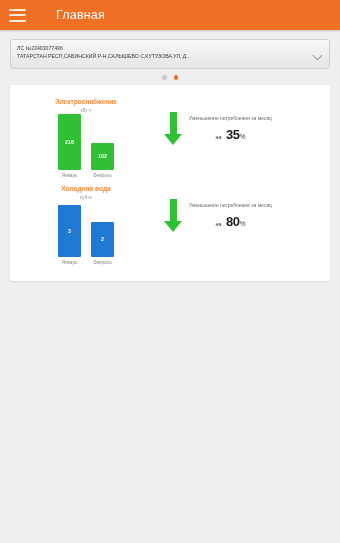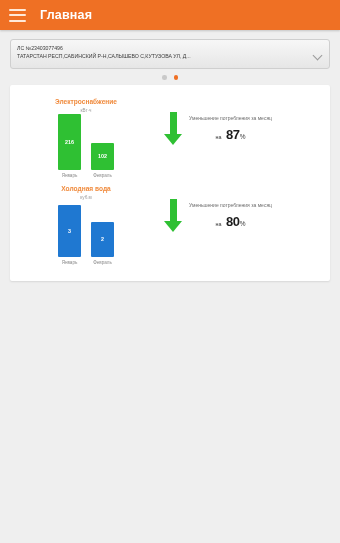--- a/index.html
+++ b/index.html
@@ -17,22 +17,22 @@
     background: #ef7024;
     display: flex; align-items: center;
     padding-left: 9px;
     box-shadow: 0 1px 2px rgba(0,0,0,0.18);
     position: relative; z-index: 5;
   }
   .burger { width: 17px; height: 13px; display: flex; flex-direction: column;
             justify-content: space-between; cursor: pointer; }
   .burger span { display: block; height: 2px; width: 100%; background: #ffe9d8; border-radius: 1px; }
   .header-title {
-    color: #ffffff; font-size: 12.5px; font-weight: bold;
-    margin-left: 14px; letter-spacing: 0.2px;
+    color: #ffffff; font-size: 12.5px; font-weight: normal;
+    margin-left: 30px; letter-spacing: 0.2px;
   }
 
   
   .acct-wrap { padding: 9px 10px 0 10px; }
   .acct {
     position: relative;
     background: linear-gradient(#f7f7f7, #e6e6e6);
     border: 1px solid #cfcfcf;
     border-radius: 3px;
     height: 30px;
@@ -152,21 +152,21 @@
 
       <div class="delta-col">
         <div class="arrow-down">
           <div class="arrow-stem"></div>
           <div class="arrow-head"></div>
         </div>
         <div class="delta-text">
           <div class="delta-caption">Уменьшение потребления за месяц</div>
           <div class="delta-value">
             <span class="delta-pre">на</span>
-            <span class="delta-num">87</span><span class="delta-pct">%</span>
+            <span class="delta-num">35</span><span class="delta-pct">%</span>
           </div>
         </div>
       </div>
     </div>
 
     <div class="section">
       <div class="chart-col">
         <div class="chart-title water">Холодная вода</div>
         <div class="chart-unit">куб.м</div>
         <div class="bars">

